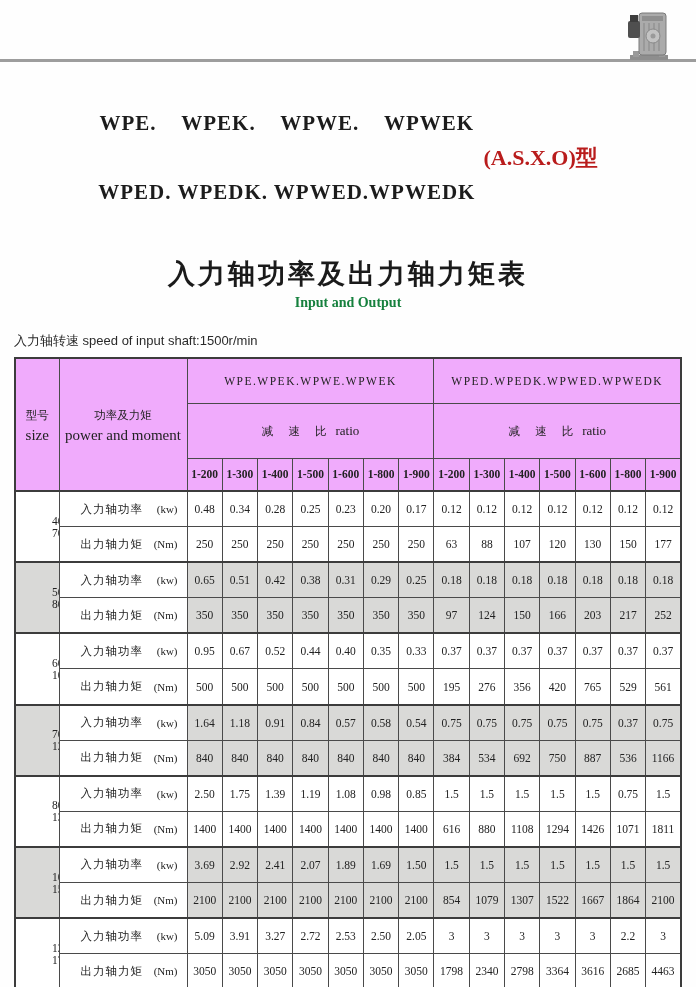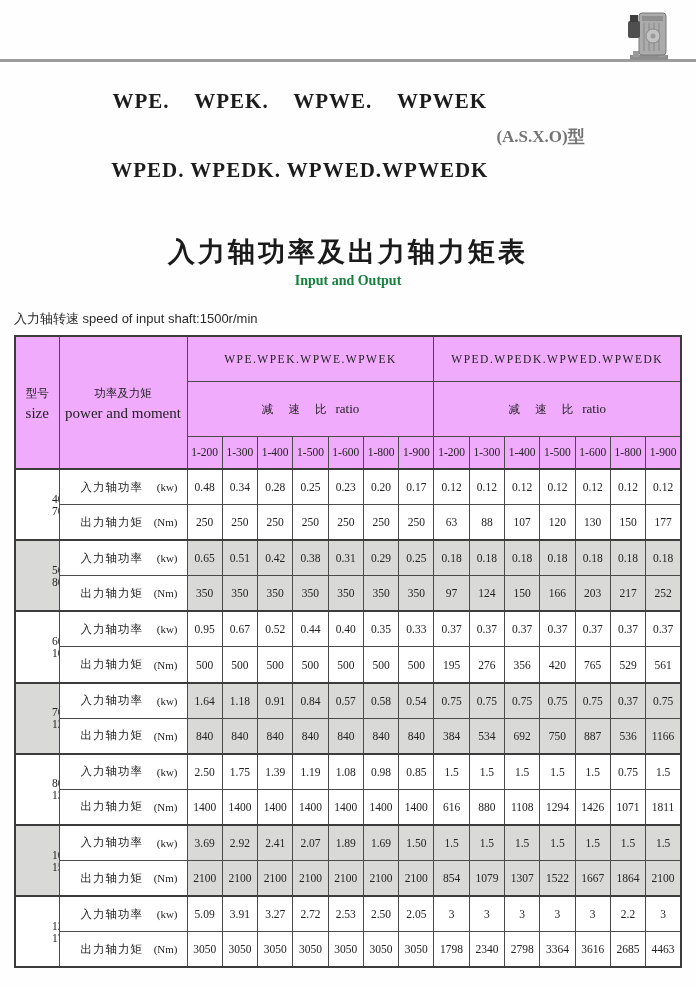--- a/index.html
+++ b/index.html
@@ -14,32 +14,32 @@
   }
   .top-rule {
     position:absolute; top:59px; left:0;
     width:696px; height:3px;
     background:#9d9d9d;
   }
   .gearbox {
     position:absolute; top:5px; right:24px;
     width:46px; height:58px;
   }
-  .header-block { padding-top:44px; text-align:center; }
+  .header-block { padding-top:66px; text-align:center; }
   .models-wrap {
     display:flex; justify-content:center; align-items:center; gap:8px;
   }
   .models-lines {
     font-family:"Liberation Serif", serif;
     font-weight:bold; font-size:21px; line-height:23px;
     letter-spacing:1px; white-space:pre; color:#1c1c1c;
   }
   .type-suffix {
     font-family:"Liberation Serif", serif;
-    font-weight:bold; font-size:17px; color:#737373;
+    font-weight:bold; font-size:22px; color:#b91c1c;
   }
   .title-cn {
     margin-top:6px;
     font-size:27px; font-weight:bold; letter-spacing:3px; color:#1a1a1a;
   }
   .title-en {
     margin-top:3px;
     font-family:"Liberation Serif", serif;
     font-size:14px; font-weight:bold; color:#15803d;
   }
@@ -59,21 +59,21 @@
     text-align:center; vertical-align:middle;
     font-family:"Liberation Serif", serif;
     font-size:11.5px;
     background:#ffffff;
     overflow:hidden;
   }
   
   tr.hrowA td, tr.hrowB td, tr.hrowC td { background:#f0abfc; }
   tr.hrowA { height:45px; }
   tr.hrowB { height:55px; }
-  tr.hrowC { height:33px; }
+  tr.hrowC { height:33px;font-weight:bold; }
   .size-head, .pm-head { font-family:"Liberation Sans", sans-serif; font-size:13px; line-height:20px; }
   .size-head .en, .pm-head .en { font-family:"Liberation Serif", serif; font-size:15px; }
   .group-head {
     font-size:13.5px; letter-spacing:1.5px; font-weight:normal;
   }
   .ratio-head { font-size:14px; }
   .ratio-head .cn { font-family:"Liberation Sans", sans-serif; letter-spacing:6px; }
   .ratio-head .en { font-family:"Liberation Serif", serif; font-size:13px; letter-spacing:0; }
   .ratio-cell { font-size:11px; }
   

